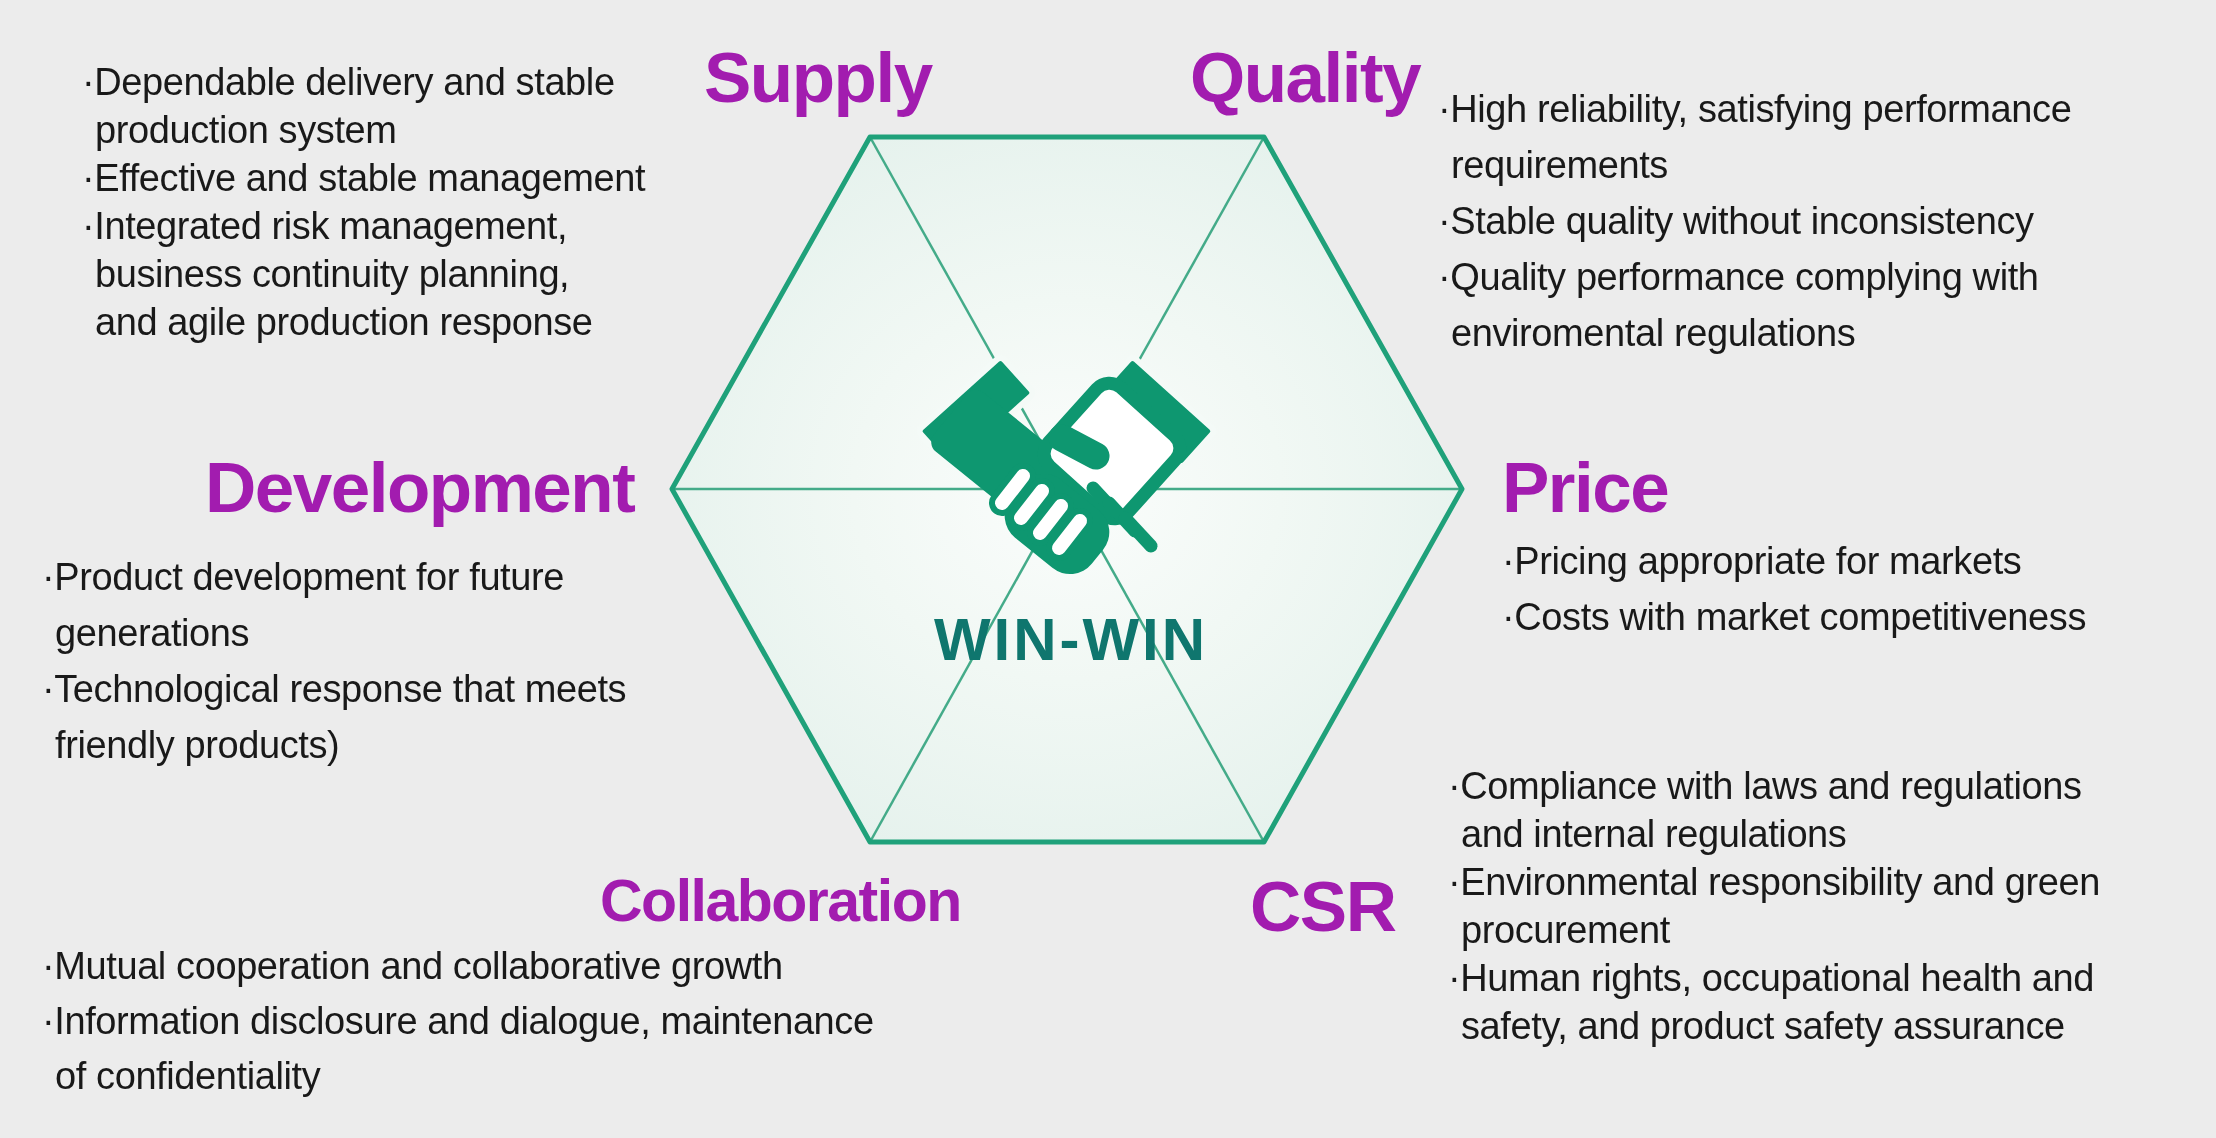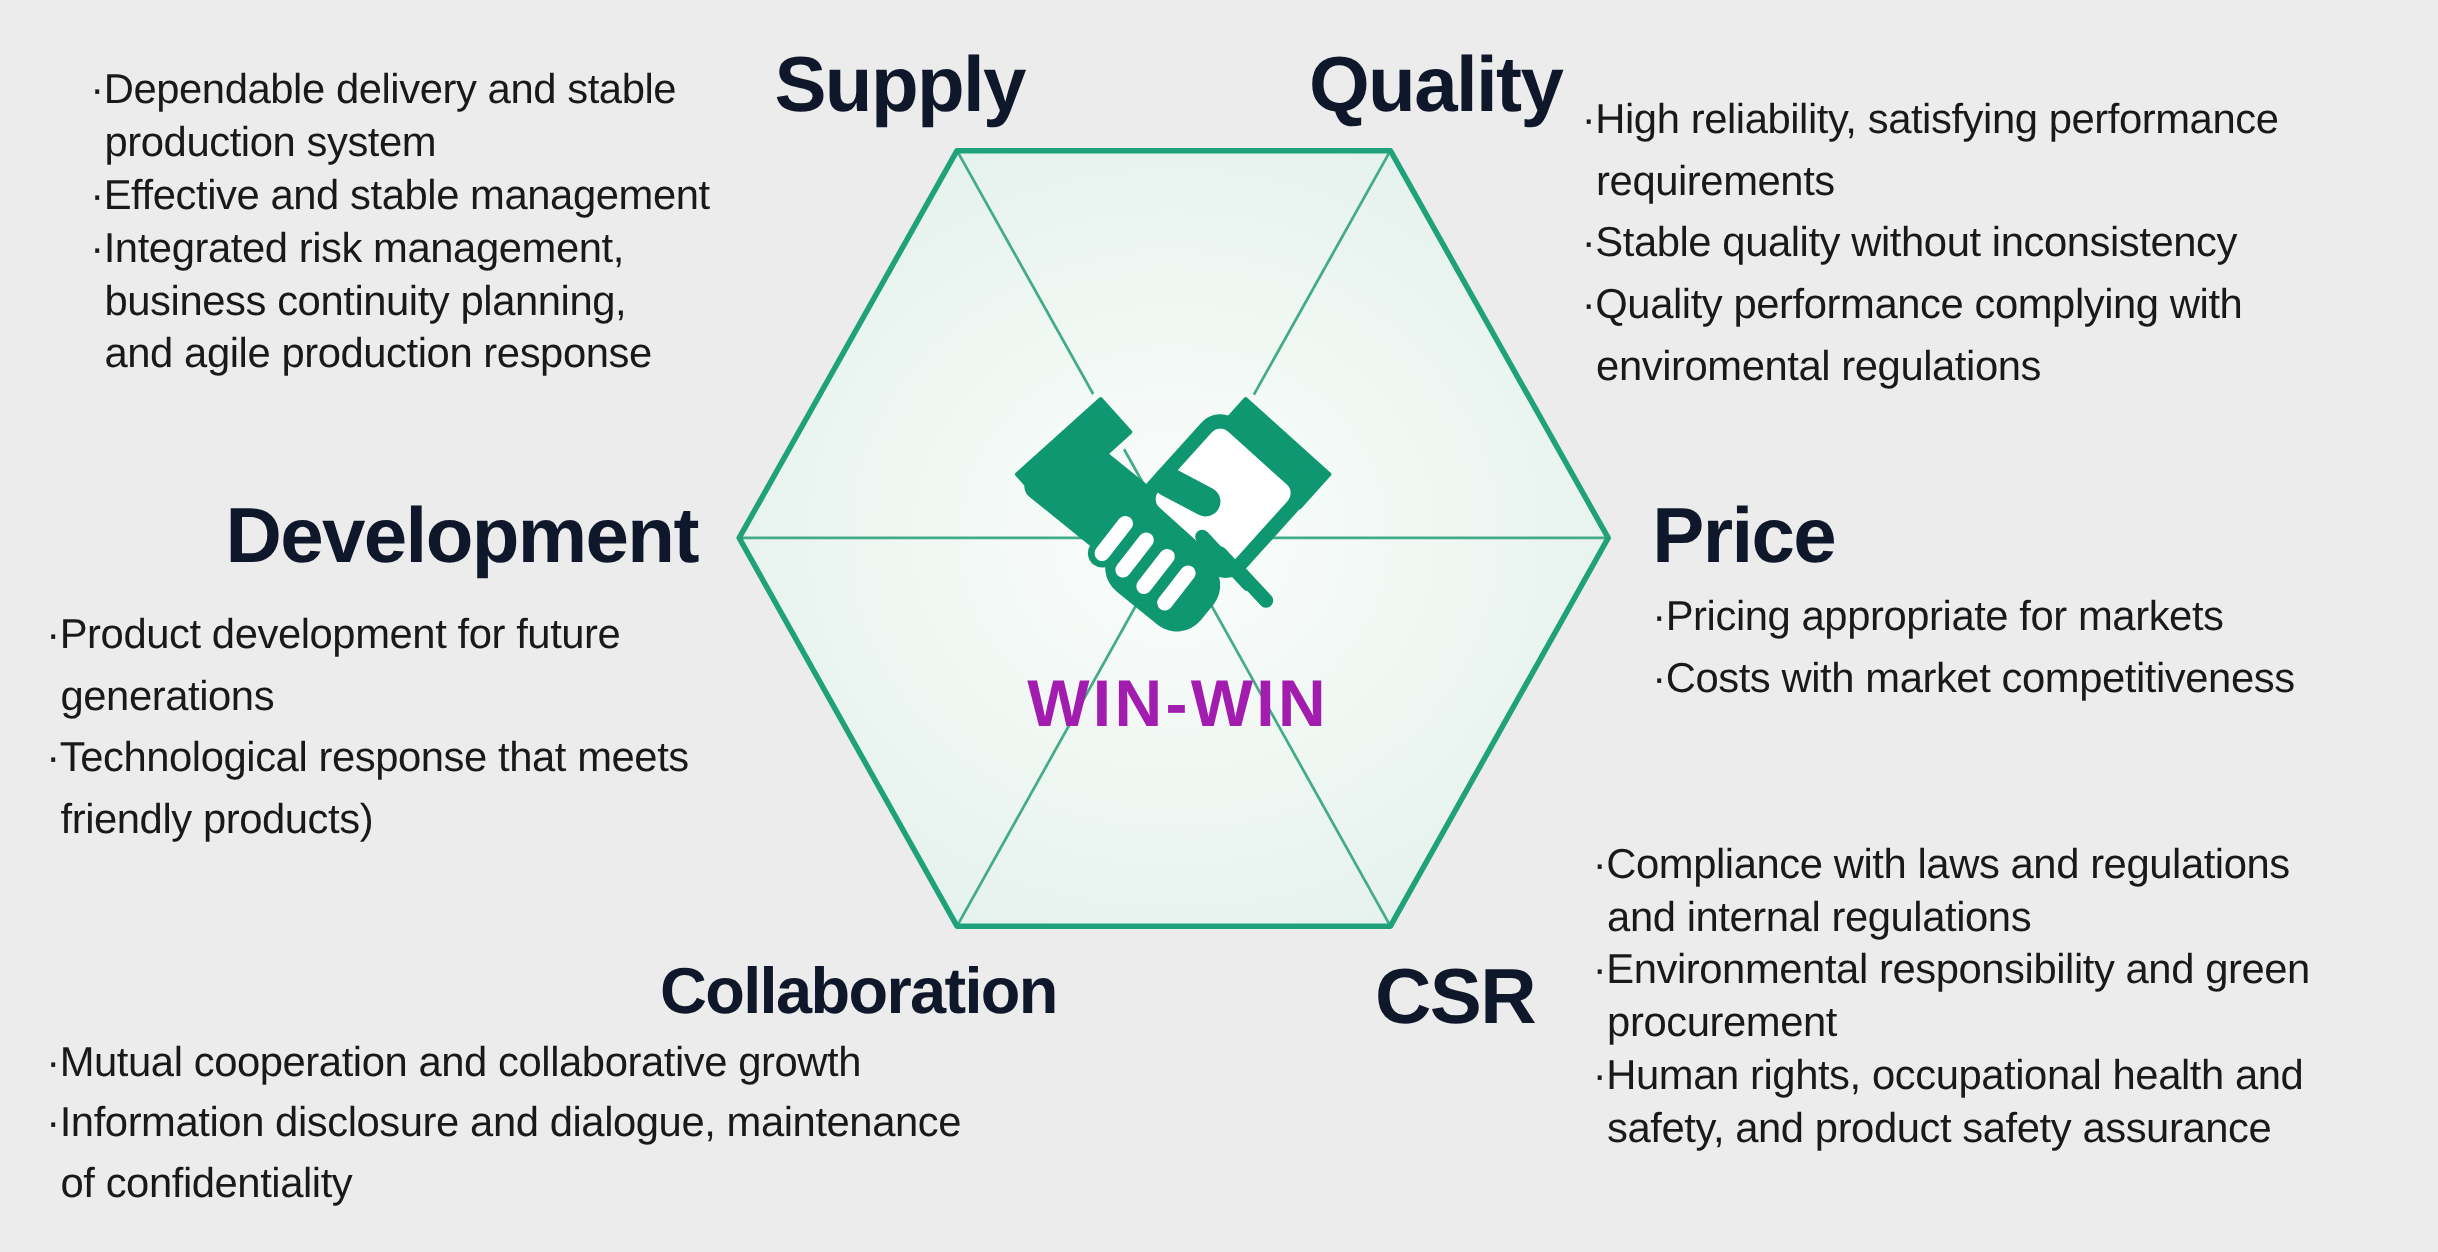--- a/index.html
+++ b/index.html
@@ -6,34 +6,34 @@
   body{
     width:2216px;height:1138px;overflow:hidden;
     background:#ececec;
     font-family:"Liberation Sans","DejaVu Sans",sans-serif;
   }
   .canvas{position:relative;width:2216px;height:1138px;background:#ececec;}
   .hex-svg{position:absolute;left:0;top:0;width:2216px;height:1138px;}
 
   .title{
     position:absolute;
-    font-size:71px;font-weight:bold;color:#0f172a;
+    font-size:71px;font-weight:bold;color:#a21caf;
     letter-spacing:-1.5px;line-height:1.1;white-space:pre;
   }
   .t-supply{left:704px;top:39px;}
   .t-quality{left:1190px;top:39px;}
   .t-development{left:205px;top:449px;}
   .t-price{left:1502px;top:449px;}
   .t-collaboration{left:600px;top:869px;font-size:59px;}
   .t-csr{left:1250px;top:868px;}
 
   .winwin{
     position:absolute;left:921px;top:605px;width:300px;
     text-align:center;font-size:60px;font-weight:bold;
-    letter-spacing:3px;color:#a21caf;white-space:pre;
+    letter-spacing:3px;color:#0f766e;white-space:pre;
   }
 
   .notes{
     position:absolute;
     font-size:38px;color:#191919;letter-spacing:-0.4px;
   }
   .notes .line{white-space:pre;}
   .notes .line.cont{padding-left:13px;}
   .lh48 .line{line-height:48px;}
   .lh55 .line{line-height:55px;}

